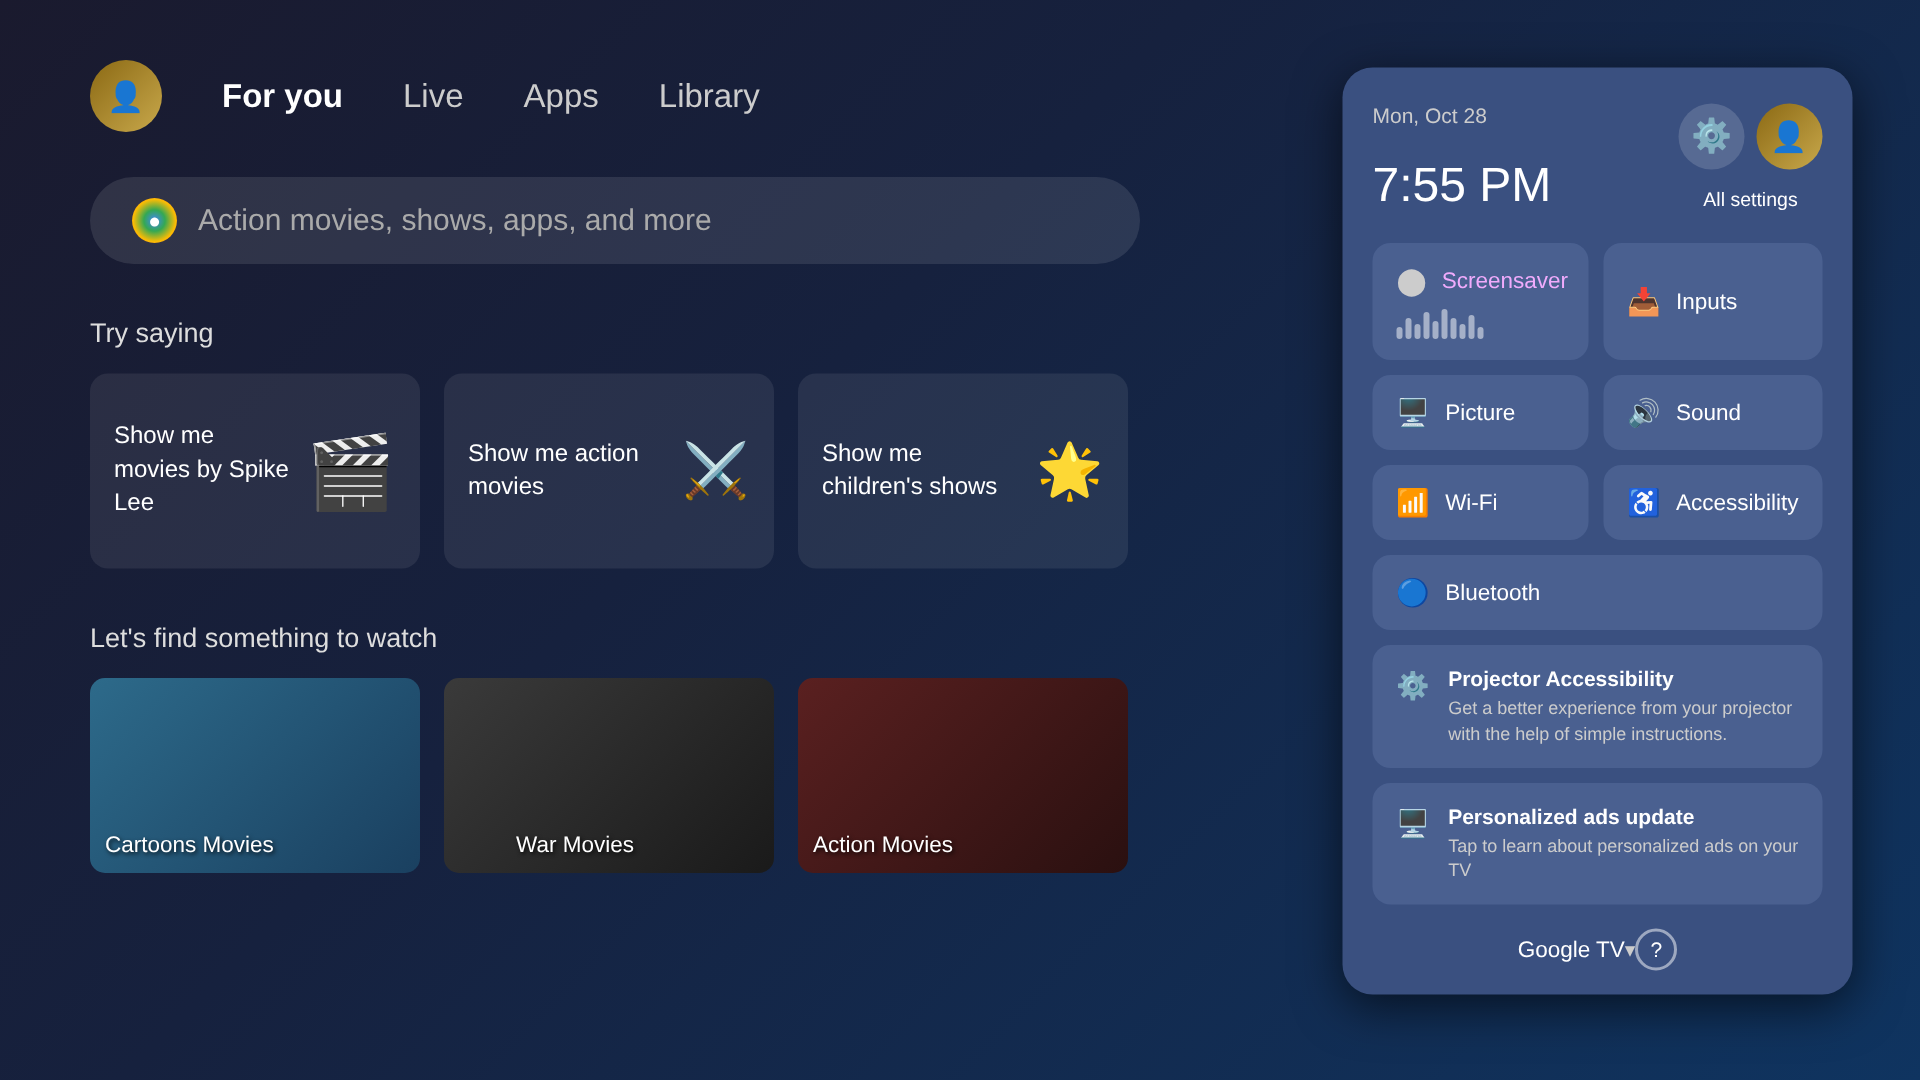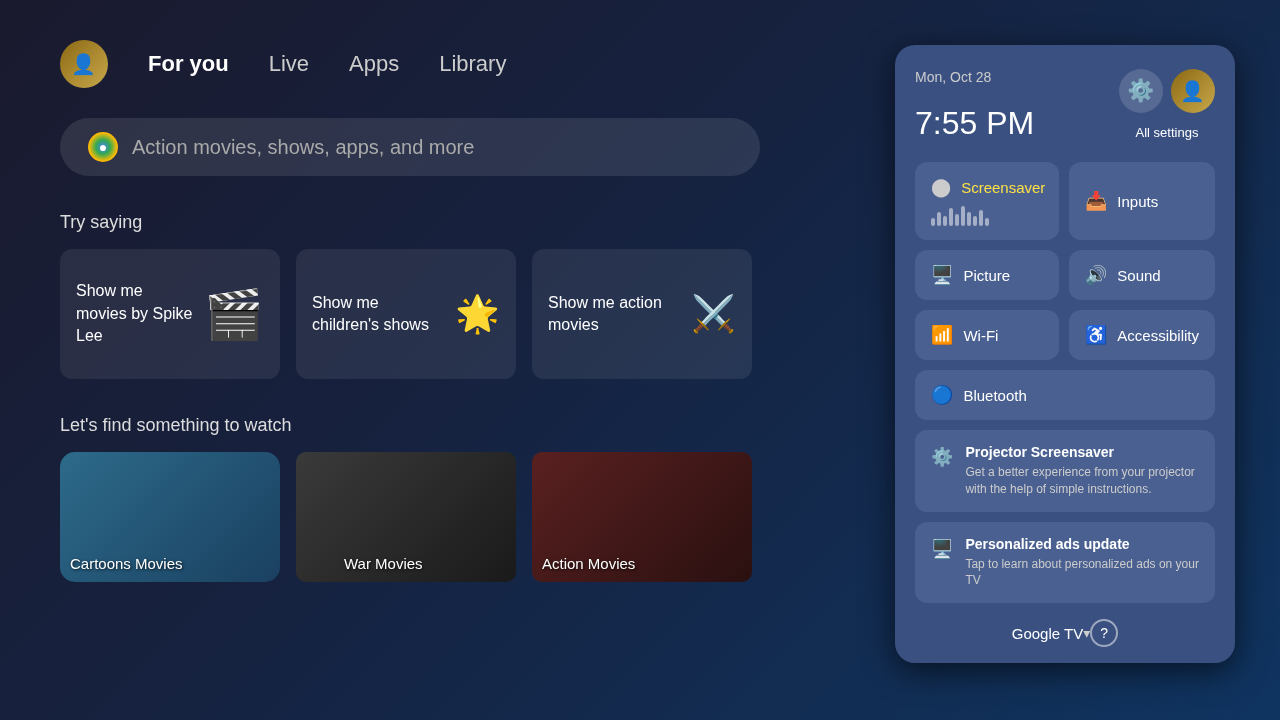--- a/index.html
+++ b/index.html
@@ -127,21 +127,20 @@
     }
     .movie-card-bg {
       width: 100%;
       height: 100%;
       display: flex;
       align-items: flex-end;
       padding: 10px;
     }
     .movie-card-bg.cartoons {
       background: linear-gradient(135deg, #2d6a8a, #1a4060);
-      border-radius: 15px;
     }
     .movie-card-bg.war {
       background: linear-gradient(135deg, #3a3a3a, #1a1a1a);
       padding-left: 48px;
     }
     .movie-card-bg.action {
       background: linear-gradient(135deg, #5a2020, #2a1010);
     }
     .movie-card-title {
       color: #fff;
@@ -343,26 +342,26 @@
     <span class="search-placeholder">Action movies, shows, apps, and more</span>
   </div>
 
   <div class="section-label">Try saying</div>
   <div class="suggestion-cards">
     <div class="suggestion-card">
       <span class="suggestion-text">Show me movies by Spike Lee</span>
       <span class="suggestion-emoji">🎬</span>
     </div>
     <div class="suggestion-card">
+      <span class="suggestion-text">Show me action movies</span>
+      <span class="suggestion-emoji" style="font-size:36px;">⚔️</span>
+    </div>
+    <div class="suggestion-card">
       <span class="suggestion-text">Show me children's shows</span>
       <span class="suggestion-emoji" style="font-size:36px;">🌟</span>
-    </div>
-    <div class="suggestion-card">
-      <span class="suggestion-text">Show me action movies</span>
-      <span class="suggestion-emoji" style="font-size:36px;">⚔️</span>
     </div>
   </div>
 
   <div class="find-label">Let's find something to watch</div>
   <div class="movie-cards">
     <div class="movie-card">
       <div class="movie-card-bg cartoons">
         <span class="movie-card-title">Cartoons Movies</span>
       </div>
     </div>
@@ -393,21 +392,21 @@
       </div>
       <span class="all-settings-label">All settings</span>
     </div>
   </div>
 
   <div class="panel-grid">
 
     <div class="screensaver-btn">
       <div class="screensaver-content">
         <span style="color:#ccc;font-size:18px;">⬤</span>
-        <span style="color:#fde047;font-size:15px;">Screensaver</span>
+        <span style="color:#f0abfc;font-size:15px;">Screensaver</span>
       </div>
       <div class="screensaver-waves">
         <div class="wave-bar" style="height:8px;"></div>
         <div class="wave-bar" style="height:14px;"></div>
         <div class="wave-bar" style="height:10px;"></div>
         <div class="wave-bar" style="height:18px;"></div>
         <div class="wave-bar" style="height:12px;"></div>
         <div class="wave-bar" style="height:20px;"></div>
         <div class="wave-bar" style="height:14px;"></div>
         <div class="wave-bar" style="height:10px;"></div>
@@ -443,21 +442,21 @@
 
     <div class="panel-btn full-width">
       <span class="panel-btn-icon">🔵</span>
       <span class="panel-btn-label">Bluetooth</span>
     </div>
   </div>
 
   <div class="info-card">
     <span class="info-card-icon">⚙️</span>
     <div class="info-card-text">
-      <div class="info-card-title">Projector Screensaver</div>
+      <div class="info-card-title">Projector Accessibility</div>
       <div class="info-card-desc">Get a better experience from your projector with the help of simple instructions.</div>
     </div>
   </div>
 
   <div class="info-card">
     <span class="info-card-icon">🖥️</span>
     <div class="info-card-text">
       <div class="info-card-title">Personalized ads update</div>
       <div class="info-card-desc">Tap to learn about personalized ads on your TV</div>
     </div>

